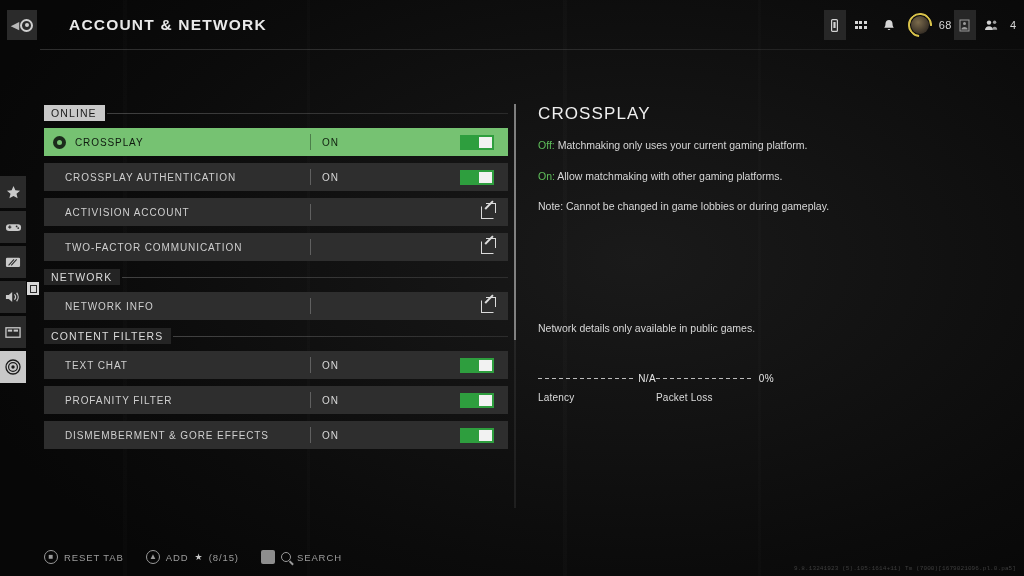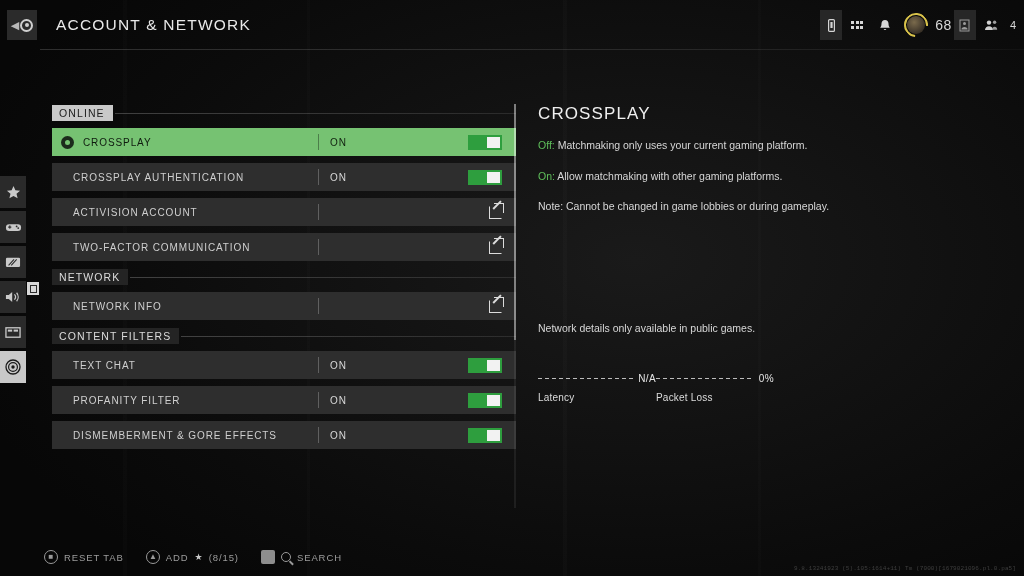--- a/index.html
+++ b/index.html
@@ -43,22 +43,22 @@
   }
   .back-chev { color: #b9b9b9; font-size: 11px; line-height: 1; }
   .back-circle {
     width: 13px; height: 13px; border-radius: 50%;
     border: 2px solid #cfcfcf; display: inline-block; position: relative;
   }
   .back-circle::after {
     content: ""; position: absolute; inset: 2.5px; border-radius: 50%; background: #cfcfcf;
   }
   #page-title {
-    margin-left: 19px;
-    font-size: 15.5px; letter-spacing: 1.2px; font-weight: 400;
+    margin-left: 32px;
+    font-size: 15.5px; letter-spacing: 1.2px; font-weight: 700;
     color: #e9e9e9;
   }
   #header-right {
     position: absolute; right: 8px; top: 8px;
     display: flex; align-items: center; height: 34px; gap: 2px;
   }
   .hdr-icon {
     width: 26px; height: 30px;
     display: flex; align-items: center; justify-content: center;
     cursor: pointer; color: #d4d4d4;
@@ -69,21 +69,21 @@
   .avatar-wrap { position: relative; width: 24px; height: 24px; margin-left: 4px; cursor: pointer; }
   .avatar-ring {
     position: absolute; inset: 0; border-radius: 50%;
     border: 2px solid #d8c24a; border-bottom-color: transparent;
     transform: rotate(-40deg);
   }
   .avatar-img {
     position: absolute; inset: 3px; border-radius: 50%;
     background: radial-gradient(circle at 40% 35%, #7a6a4c, #3a3228 70%, #221d16);
   }
-  .level-num { font-size: 14px; color: #d8d8d8; letter-spacing: .5px; margin-left: 5px; }
+  .level-num { font-size: 11px; color: #d8d8d8; letter-spacing: .5px; margin-left: 5px; }
   .party-count { font-size: 11px; color: #d8d8d8; margin-left: 4px; }
 
   
   #rail {
     position: absolute; left: 0; top: 176px;
     width: 26px;
     display: flex; flex-direction: column; gap: 3px;
   }
   .rail-item {
     width: 26px; height: 32px;
@@ -97,21 +97,21 @@
     position: absolute; left: 27px; top: 106px;
     width: 12px; height: 13px; background: #d8d8d8;
     display: flex; align-items: center; justify-content: center;
   }
   #rail-scroll-handle i {
     width: 7px; height: 8px; border: 1.5px solid #2b2b2b; display: block;
   }
 
   
   #list-panel {
-    position: absolute; left: 52px; top: 104px;
+    position: absolute; left: 44px; top: 104px;
     width: 464px; height: 406px; text-align: right;
   }
   .section-head {
     position: relative; height: 18px; margin-bottom: 6px;
     display: flex; align-items: center;
   }
   .section-label {
     font-size: 10.5px; letter-spacing: 1.1px;
     padding: 3px 8px 3px 7px; line-height: 1;
   }

